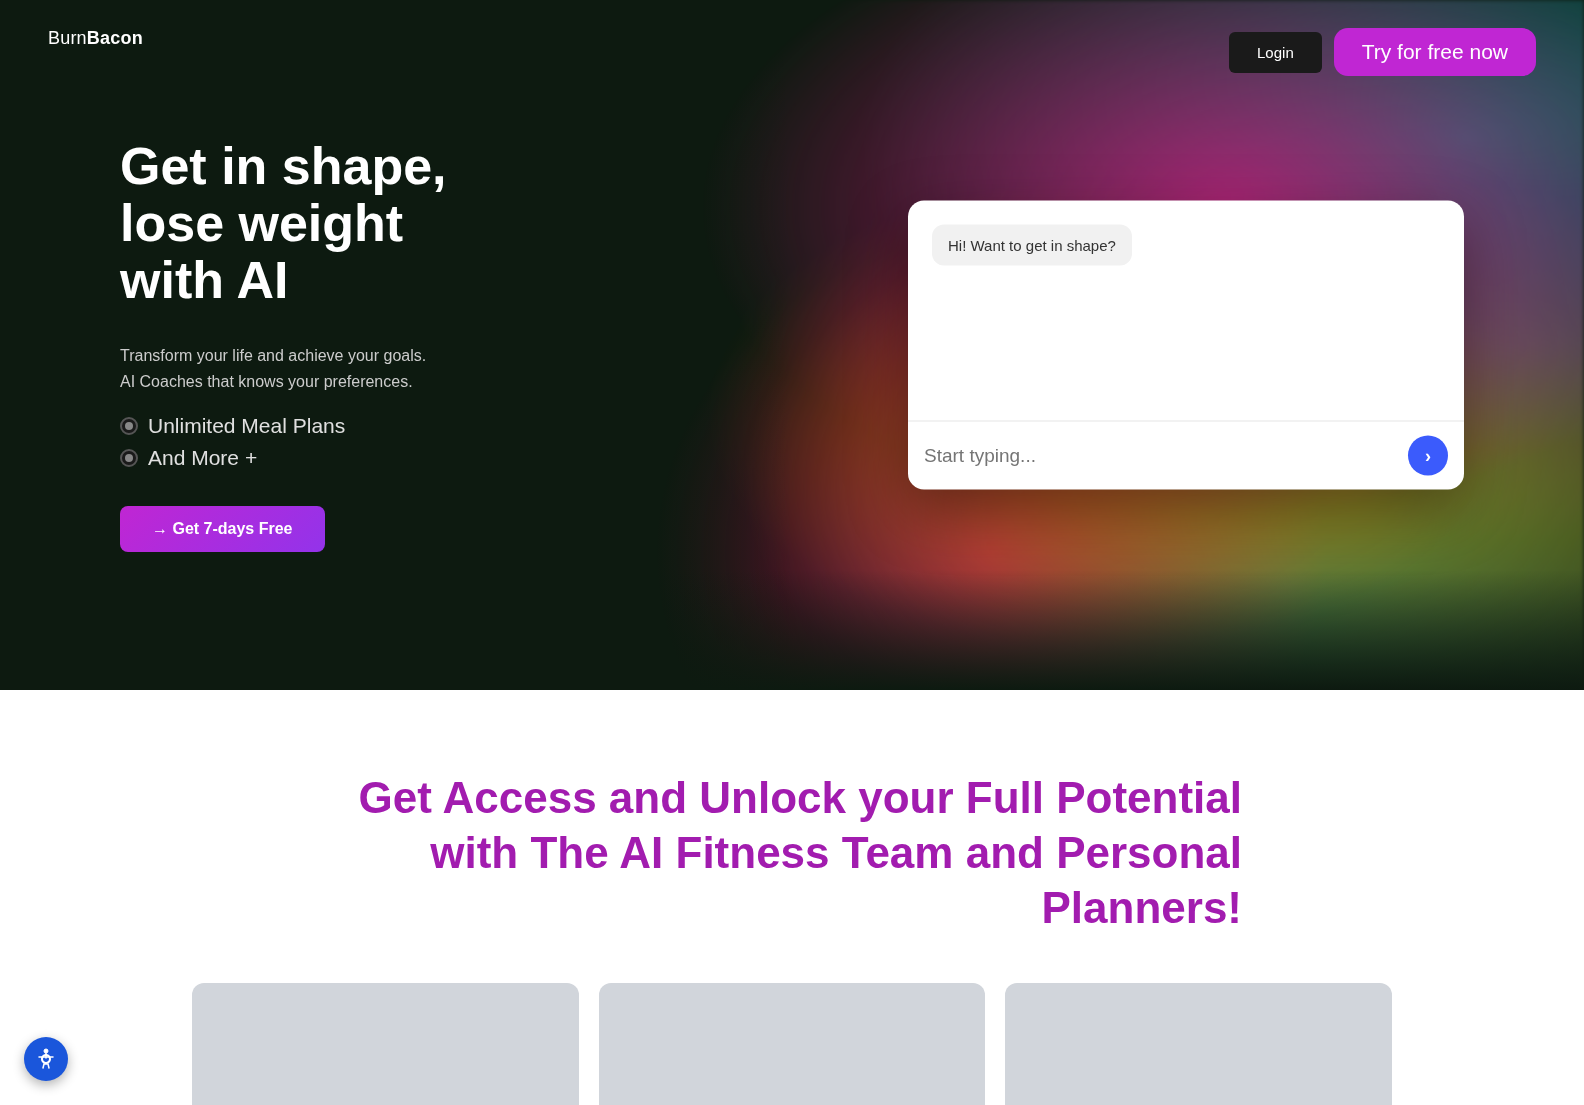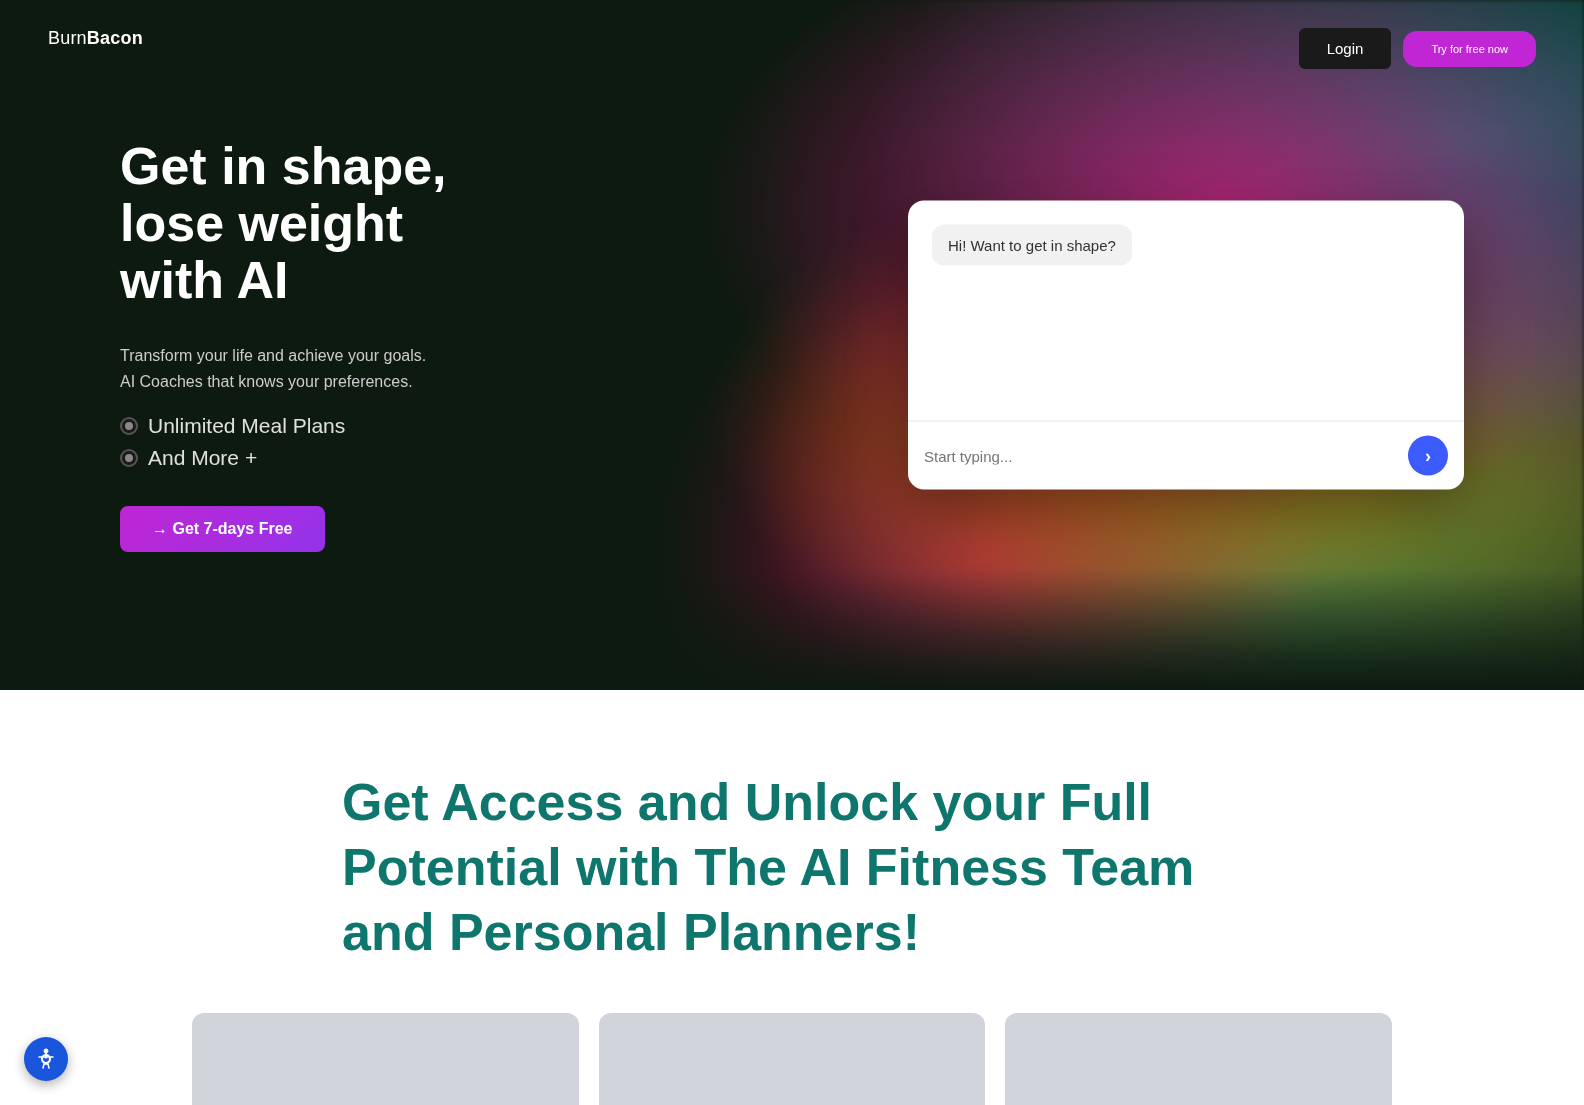--- a/index.html
+++ b/index.html
@@ -31,21 +31,21 @@
       font-size: 15px;
       cursor: pointer;
       font-weight: 500;
     }
     .btn-try {
       background: #c026d3;
       color: #fff;
       border: none;
       padding: 12px 28px;
       border-radius: 14px;
-      font-size: 11px;
+      font-size: 21px;
       cursor: pointer;
       font-weight: 500;
     }
 
     
     .hero {
       position: relative;
       width: 100%;
       height: 690px;
       background: #0d1a10;
@@ -180,21 +180,21 @@
       border-top: 1px solid #e5e5e5;
       padding: 14px 16px;
       display: flex;
       align-items: center;
       gap: 12px;
     }
     .chat-input {
       flex: 1;
       border: none;
       outline: none;
-      font-size: 15px;
+      font-size: 19px;
       color: #000000;
       background: transparent;
     }
     .chat-send {
       width: 40px;
       height: 40px;
       border-radius: 50%;
       background: #3b5bfc;
       border: none;
       cursor: pointer;
@@ -204,27 +204,27 @@
       color: #fff;
       font-size: 16px;
     }
 
     
     .section-below {
       background: #fff;
       padding: 80px 48px 40px;
     }
     .section-title {
-      font-size: 52px;
+      font-size: 44px;
       font-weight: 700;
-      color: #0f766e;
+      color: #a21caf;
       line-height: 1.25;
       max-width: 900px;
       margin: 0 auto 48px;
-      text-align: left;
+      text-align: right;
     }
     .cards-row {
       display: flex;
       gap: 20px;
       max-width: 1200px;
       margin: 0 auto;
     }
     .card-placeholder {
       flex: 1;
       height: 180px;

